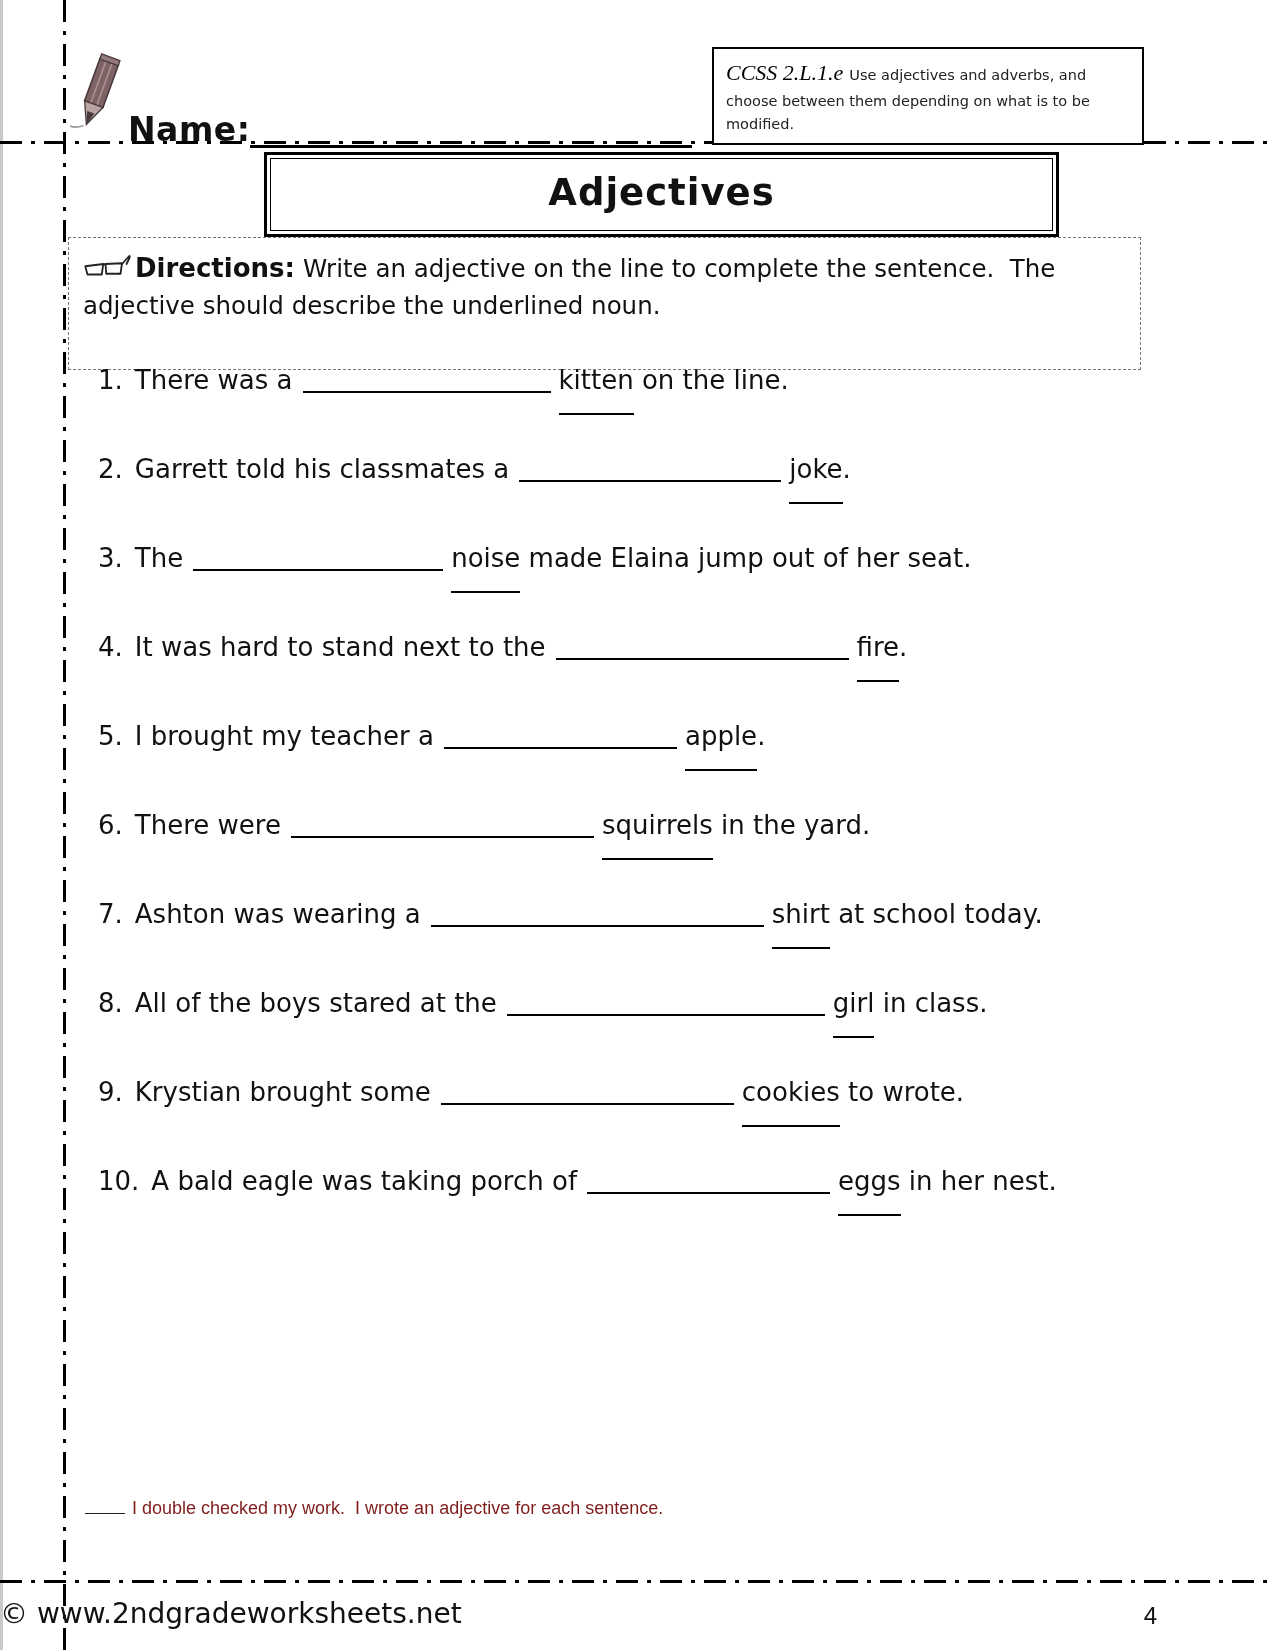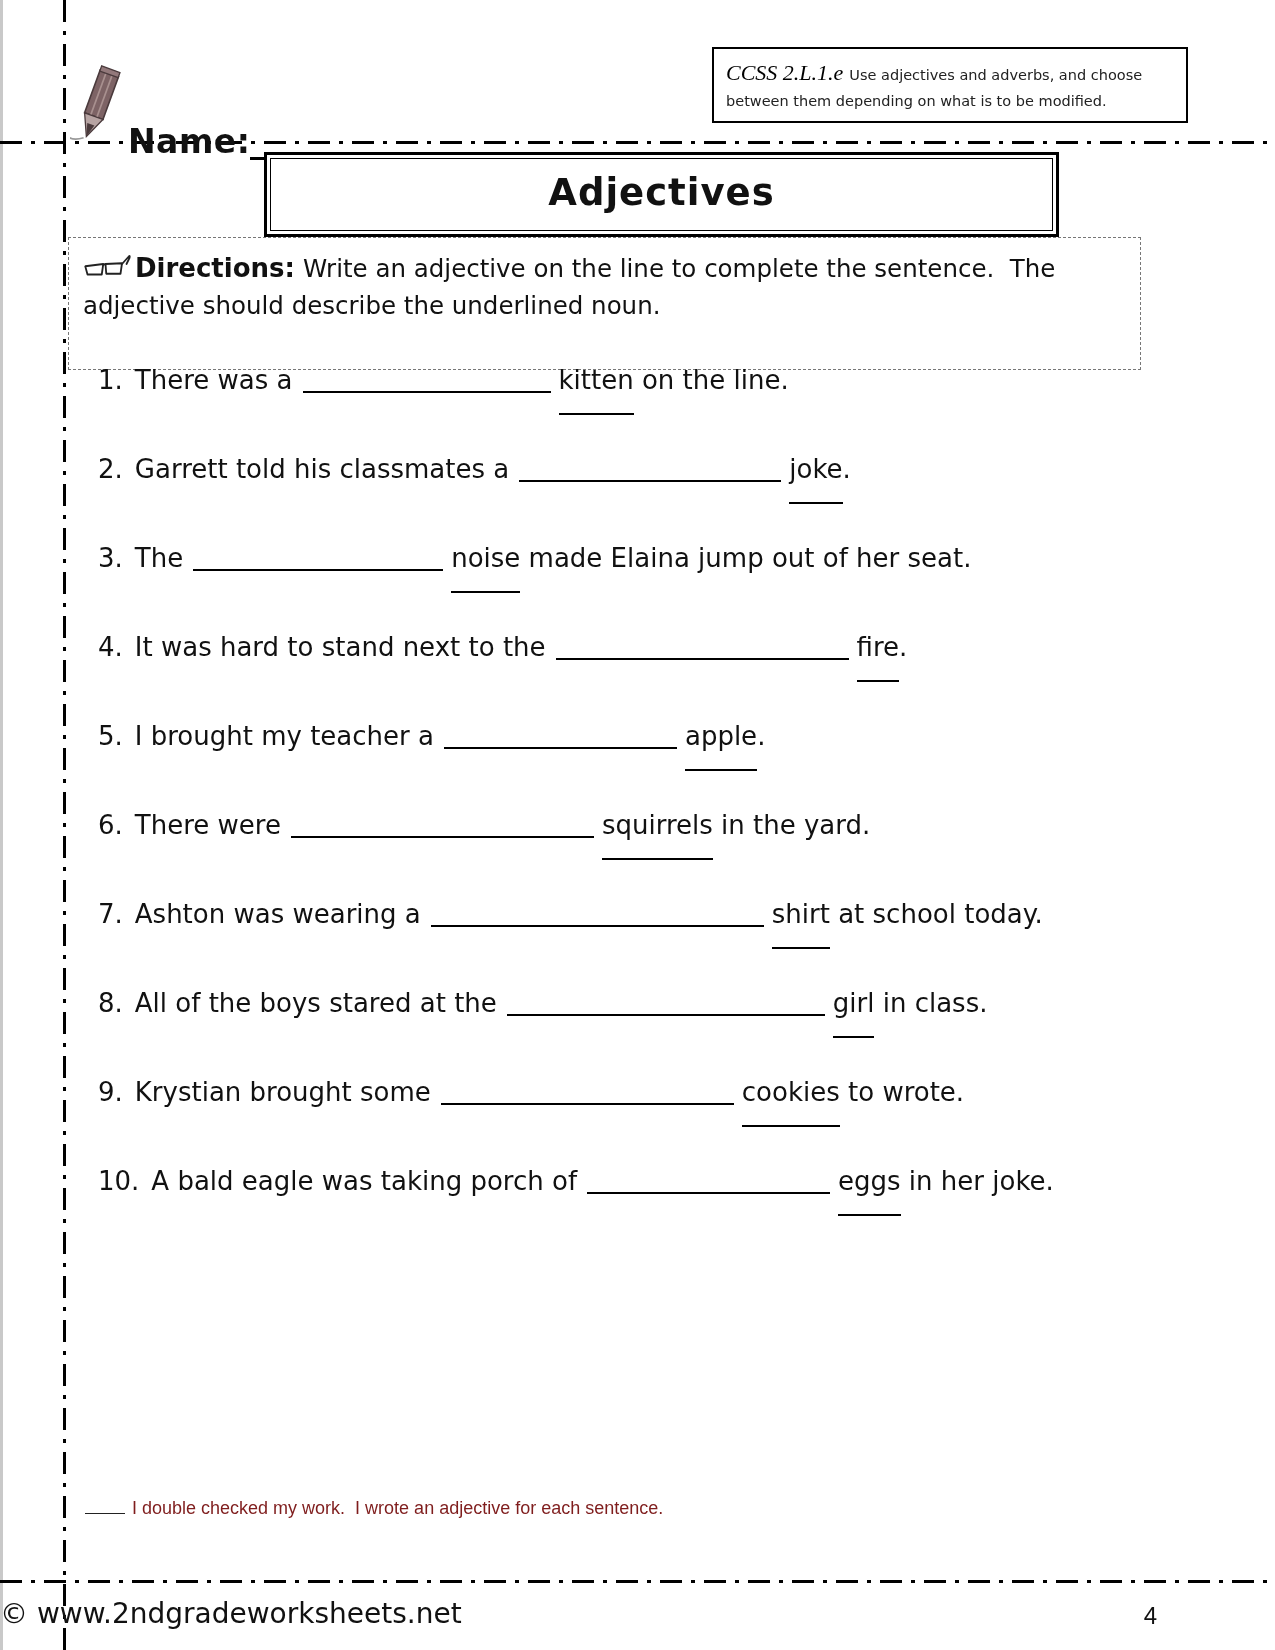--- a/index.html
+++ b/index.html
@@ -19,27 +19,27 @@
   }
   .dashdot-h {
     position:absolute; left:0; width:1275px; height:3px;
     background:repeating-linear-gradient(90deg,#000 0 22px, transparent 22px 31px,
       #000 31px 35px, transparent 35px 44px);
   }
   .hline-top { top:141px; }
   .hline-bottom { top:1580px; }
 
   
-  .name-row { position:absolute; left:70px; top:60px; display:flex; align-items:flex-end; }
+  .name-row { position:absolute; left:70px; top:48px; display:flex; align-items:flex-end; }
   .pencil { width:52px; height:100px; margin-right:6px; }
   .name-label { font-size:33px; font-weight:600; letter-spacing:.5px; line-height:1; padding-bottom:2px; }
   .name-line { display:inline-block; width:442px; border-bottom:3px solid #000; height:40px; }
 
   .ccss-box {
-    position:absolute; left:712px; top:47px; width:476px; min-height:74px;
+    position:absolute; left:712px; top:47px; width:432px; min-height:74px;
     border:2px solid #000; background:#fff; padding:7px 12px 8px 12px;
     font-size:14.5px; line-height:1.55; color:#222;
   }
   .ccss-code { font-family:"Liberation Serif", serif; font-style:italic;
     font-size:22px; margin-right:6px; color:#000; }
 
   
   .title-box {
     position:absolute; left:264px; top:152px; width:795px;
     border:3px solid #000; padding:3px; background:#fff;
@@ -124,21 +124,21 @@
   <ol class="sentences">
       <li class="sentence"><span class="s-num">1.</span><span class="s-pre">There was a</span><span class="answer-blank" style="width: 248px;"></span><span class="s-noun">kitten</span><span class="s-post"> on the line.</span></li>
       <li class="sentence"><span class="s-num">2.</span><span class="s-pre">Garrett told his classmates a</span><span class="answer-blank" style="width: 262px;"></span><span class="s-noun">joke</span><span class="s-post">.</span></li>
       <li class="sentence"><span class="s-num">3.</span><span class="s-pre">The</span><span class="answer-blank" style="width: 250px;"></span><span class="s-noun">noise</span><span class="s-post"> made Elaina jump out of her seat.</span></li>
       <li class="sentence"><span class="s-num">4.</span><span class="s-pre">It was hard to stand next to the</span><span class="answer-blank" style="width: 293px;"></span><span class="s-noun">fire</span><span class="s-post">.</span></li>
       <li class="sentence"><span class="s-num">5.</span><span class="s-pre">I brought my teacher a</span><span class="answer-blank" style="width: 233px;"></span><span class="s-noun">apple</span><span class="s-post">.</span></li>
       <li class="sentence"><span class="s-num">6.</span><span class="s-pre">There were</span><span class="answer-blank" style="width: 303px;"></span><span class="s-noun">squirrels</span><span class="s-post"> in the yard.</span></li>
       <li class="sentence"><span class="s-num">7.</span><span class="s-pre">Ashton was wearing a</span><span class="answer-blank" style="width: 333px;"></span><span class="s-noun">shirt</span><span class="s-post"> at school today.</span></li>
       <li class="sentence"><span class="s-num">8.</span><span class="s-pre">All of the boys stared at the</span><span class="answer-blank" style="width: 318px;"></span><span class="s-noun">girl</span><span class="s-post"> in class.</span></li>
       <li class="sentence"><span class="s-num">9.</span><span class="s-pre">Krystian brought some</span><span class="answer-blank" style="width: 293px;"></span><span class="s-noun">cookies</span><span class="s-post"> to wrote.</span></li>
-      <li class="sentence"><span class="s-num">10.</span><span class="s-pre">A bald eagle was taking porch of</span><span class="answer-blank" style="width: 243px;"></span><span class="s-noun">eggs</span><span class="s-post"> in her joke.</span></li>
+      <li class="sentence"><span class="s-num">10.</span><span class="s-pre">A bald eagle was taking porch of</span><span class="answer-blank" style="width: 243px;"></span><span class="s-noun">eggs</span><span class="s-post"> in her nest.</span></li>
     </ol>
 
   <div class="check-row"><span class="check-blank"></span><span>I double checked my work.  I wrote an adjective for each sentence.</span>
   </div>
 
   <div class="footer-copyright">© www.2ndgradeworksheets.net</div>
   <div class="footer-page">4</div>
 
 </div>
 

